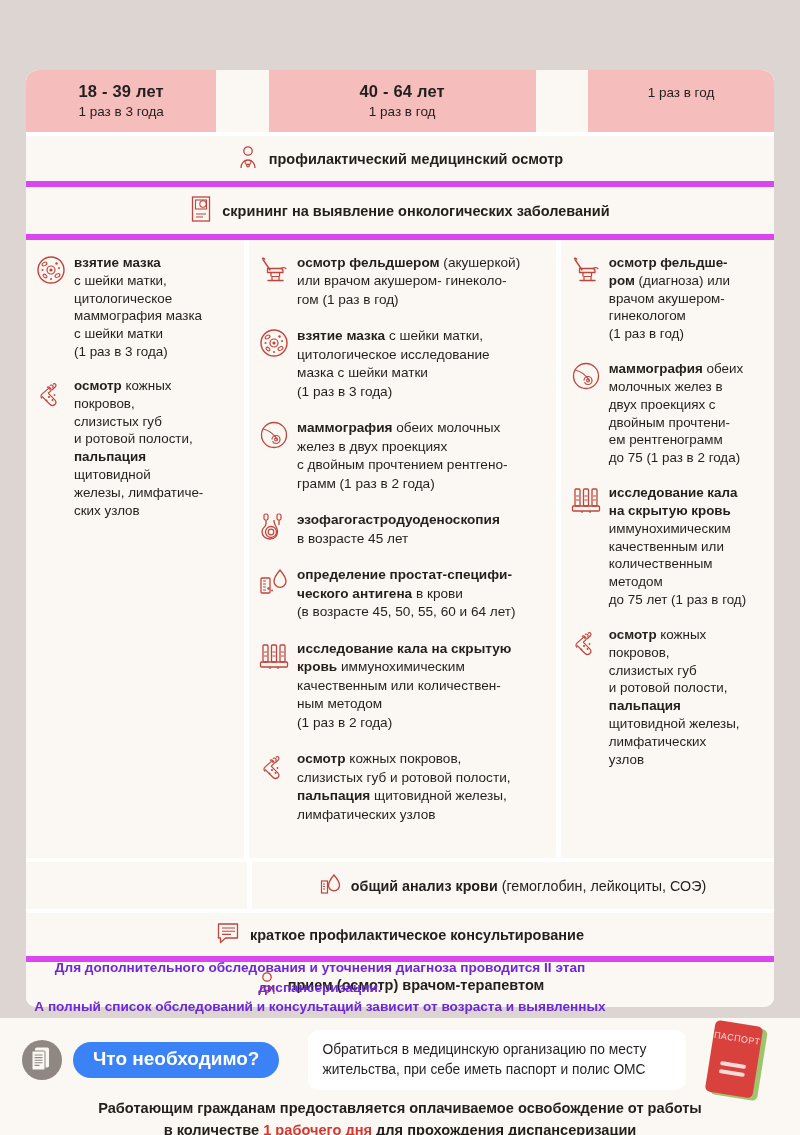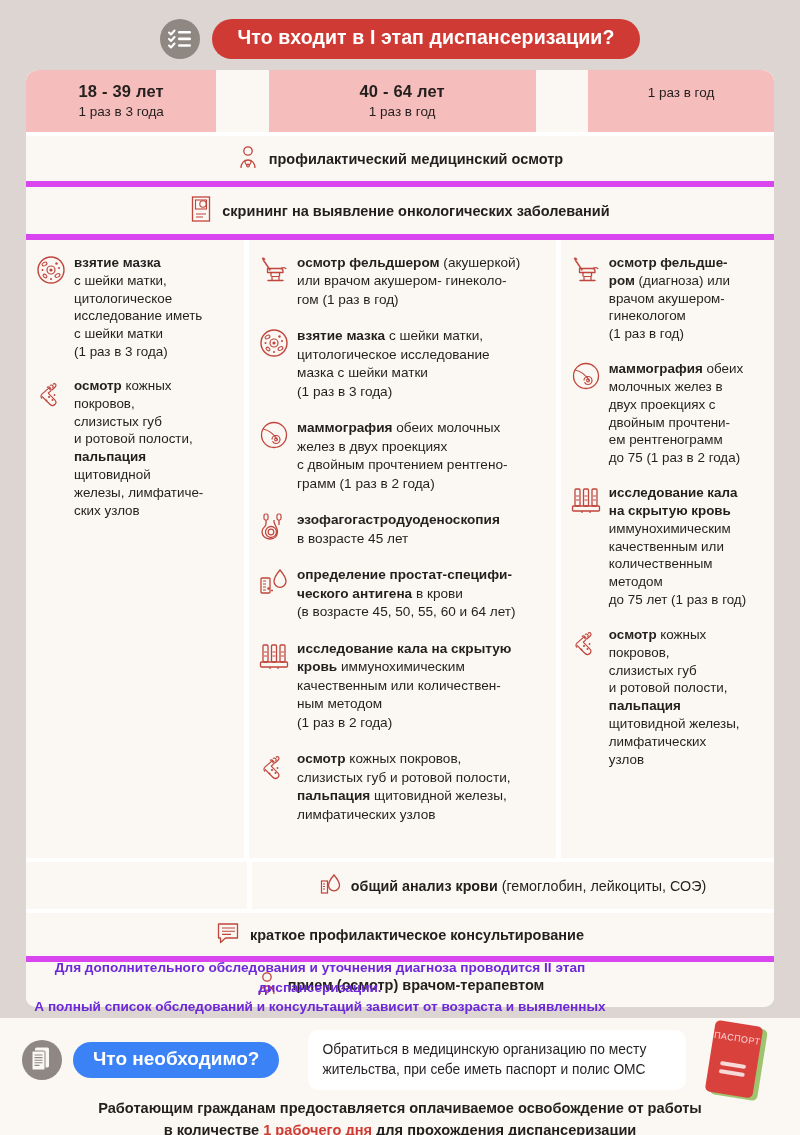--- a/index.html
+++ b/index.html
@@ -121,33 +121,20 @@
     text-align: center; font-size: 14.6px; font-weight: bold;
     line-height: 1.5; margin-top: 8px;
   }
   .red { color: #cf3b34; }
 </style>
 </head>
 <body>
 
 <div class="page">
 
-  <div class="header-bar">
-    <div class="check-circle">
-      <svg width="24" height="22" viewBox="0 0 24 22">
-        <path d="M1 4.5l2 2 3.5-4" stroke="#fff" stroke-width="2" fill="none" stroke-linecap="round" stroke-linejoin="round"></path>
-        <path d="M1 11l2 2 3.5-4" stroke="#fff" stroke-width="2" fill="none" stroke-linecap="round" stroke-linejoin="round"></path>
-        <path d="M1 17.5l2 2 3.5-4" stroke="#fff" stroke-width="2" fill="none" stroke-linecap="round" stroke-linejoin="round"></path>
-        <rect x="10" y="3" width="13" height="2.6" rx="1.3" fill="#fff"></rect>
-        <rect x="10" y="9.6" width="13" height="2.6" rx="1.3" fill="#fff"></rect>
-        <rect x="10" y="16.2" width="13" height="2.6" rx="1.3" fill="#fff"></rect>
-      </svg>
-    </div>
-    <div class="title-pill">Что входит в I этап диспансеризации?</div>
-  </div>
 
   <div class="card">
 
     <div class="age-row">
       <div class="age-cell c1">
         <div class="age-title">18 - 39 лет</div>
         <div class="age-sub">1 раз в 3 года</div>
       </div>
       <div class="sep"></div>
       <div class="age-cell c2">
@@ -192,21 +179,21 @@
                 <circle cx="15" cy="15" r="4" fill="none" stroke="#c0453c" stroke-width="1.2"></circle>
                 <circle cx="15" cy="15" r="1.6" fill="#c0453c"></circle>
                 <ellipse cx="8.5" cy="9" rx="2.6" ry="1.6" transform="rotate(-30 8.5 9)" fill="none" stroke="#c0453c" stroke-width="1.1"></ellipse>
                 <ellipse cx="21.5" cy="20.5" rx="2.6" ry="1.6" transform="rotate(-30 21.5 20.5)" fill="none" stroke="#c0453c" stroke-width="1.1"></ellipse>
                 <ellipse cx="9" cy="21" rx="2.2" ry="1.4" transform="rotate(40 9 21)" fill="none" stroke="#c0453c" stroke-width="1.1"></ellipse>
                 <circle cx="20.5" cy="8.5" r="1.2" fill="#c0453c"></circle>
                 <circle cx="23" cy="13" r="1" fill="#c0453c"></circle>
                 <circle cx="6.5" cy="15" r="1" fill="#c0453c"></circle>
                 <circle cx="15" cy="24" r="1" fill="#c0453c"></circle>
               </svg></span>
-            <div class="txt"><b>взятие мазка</b><br><span>с шейки матки,</span><br><span>цитологическое</span><br><span>исследование иметь</span><br><span>с шейки матки</span><br><span>(1 раз в 3 года)</span></div>
+            <div class="txt"><b>взятие мазка</b><br><span>с шейки матки,</span><br><span>цитологическое</span><br><span>маммография мазка</span><br><span>с шейки матки</span><br><span>(1 раз в 3 года)</span></div>
           </div>
           <div class="item">
             <span class="ico"><svg width="30" height="30" viewBox="0 0 30 30">
                 <path d="M6 20.5c-1.5-1.5-1.3-3.3.2-4.6l6-5.3c.9-.8 2-.6 2.6.1.6.7.5 1.7-.3 2.4l-2.4 2.1" fill="none" stroke="#c0453c" stroke-width="1.2"></path>
                 <path d="M11 9.5c.7-.8 2-.8 2.7 0 .6.7.5 1.8-.2 2.4" fill="none" stroke="#c0453c" stroke-width="1.2"></path>
                 <path d="M14 7.6c.7-.8 2-.8 2.7 0 .6.7.5 1.8-.2 2.4" fill="none" stroke="#c0453c" stroke-width="1.2"></path>
                 <path d="M17 6.3c.7-.8 2-.8 2.6 0 .6.7.5 1.8-.2 2.4L16 12" fill="none" stroke="#c0453c" stroke-width="1.2"></path>
                 <path d="M12.2 15.2l6.6 6.6c1.3 1.3 1.3 3.4 0 4.7-1.3 1.3-3.4 1.3-4.7 0L6 18.3" fill="none" stroke="#c0453c" stroke-width="1.2"></path>
                 <circle cx="13" cy="19" r="1.1" fill="#c0453c"></circle>
                 <circle cx="16.5" cy="22" r="1" fill="#c0453c"></circle>

